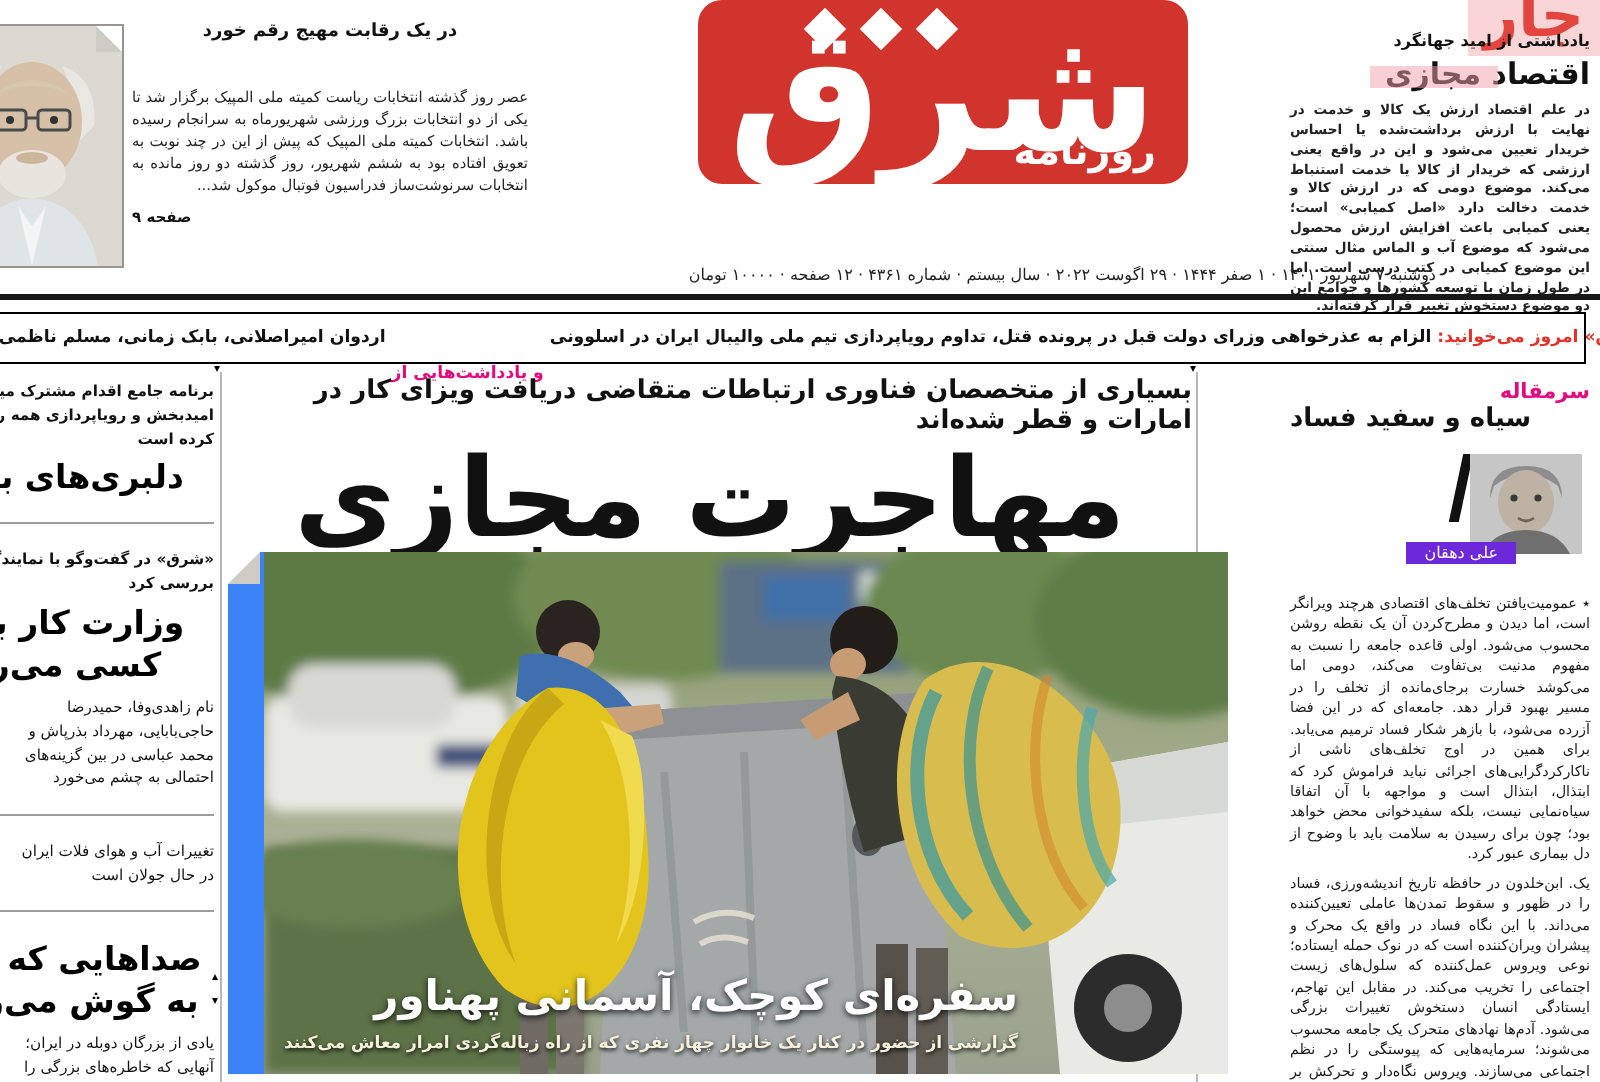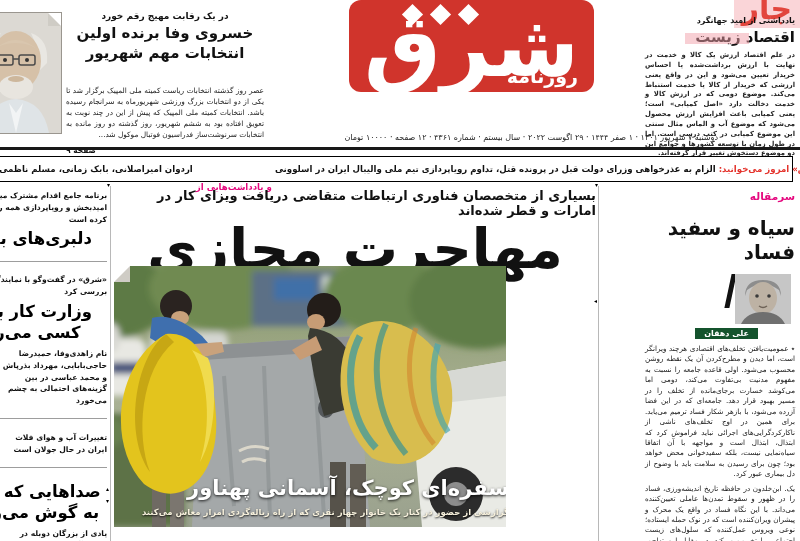--- a/index.html
+++ b/index.html
@@ -44,45 +44,45 @@
   .strip-hl{color:#e5097f;font-weight:bold;margin-top:36px;}
 
   
   .v-rule{position:absolute;top:186px;bottom:0;width:1px;background:#b8b8b8;}
   .rule-mark{position:absolute;font-size:6px;color:#000;line-height:1;}
 
   
   .left-col{position:absolute;top:190px;left:4px;width:147px;}
   .lc-kicker{font-size:7.6px;font-weight:bold;text-align:right;line-height:1.55;color:#111;}
   .lc-headline{font-size:16.5px;font-weight:bold;text-align:left;line-height:1.28;margin-top:3px;color:#000;}
-  .lc-sub{font-size:7.6px;font-weight:bold;text-align:right;line-height:1.55;margin-top:5px;margin-left:42px;}
+  .lc-sub{font-size:7.6px;font-weight:normal;text-align:right;line-height:1.55;margin-top:5px;margin-left:42px;}
   .sep{display:flex;align-items:center;gap:2px;direction:ltr;margin:8px 0 9px;}
   .sep .num{font-size:7px;color:#222;}
   .sep .tri{width:0;height:0;border-top:2.5px solid transparent;border-bottom:2.5px solid transparent;border-left:4px solid #222;}
   .sep .line{flex:1;height:1px;background:#9d9d9d;}
 
   
   .center-col{position:absolute;top:188px;left:158px;width:482px;}
   .lead-kicker{font-size:13px;font-weight:bold;text-align:right;}
   .lead-headline{font-size:55px;font-weight:bold;text-align:center;line-height:1.05;margin-top:3px;}
   .lead-note{font-size:7px;font-weight:bold;color:#555;text-align:left;padding-left:6px;margin-top:2px;}
-  .photo{position:absolute;left:158px;top:266px;width:392px;height:261px;overflow:hidden;background:#3b82f6;}
+  .photo{position:absolute;left:158px;top:276px;width:500px;height:261px;overflow:hidden;background:#3b82f6;}
   .photo .dogear{position:absolute;top:0;left:0;width:0;height:0;border-top:16px solid #fff;border-right:16px solid #cfccc5;z-index:3;}
   .caption{position:absolute;left:140px;bottom:10px;width:255px;text-align:center;color:#fff;z-index:2;}
   .caption-title{font-size:21px;font-weight:bold;white-space:nowrap;text-shadow:0 1px 3px rgba(0,0,0,.85);}
   .caption-sub{font-size:8.5px;font-weight:bold;color:#f6f0dc;margin-top:7px;white-space:nowrap;text-shadow:0 1px 2px rgba(0,0,0,.9);}
 
   
   .editorial{position:absolute;top:190px;right:5px;width:150px;}
   .ed-label{color:#e5097f;font-weight:bold;font-size:10.5px;text-align:right;}
-  .ed-headline{font-size:20px;font-weight:bold;text-align:right;margin-top:14px;}
+  .ed-headline{font-size:13px;font-weight:bold;text-align:left;}
   .ed-photo-wrap{position:relative;height:62px;margin-top:10px;}
   .ed-photo{position:absolute;right:4px;top:0;width:56px;height:50px;background:#c9c9c9;overflow:hidden;}
   .ed-bar{position:absolute;right:62px;top:0;width:5px;height:34px;background:#111;transform:skewX(-12deg);}
-  .ed-name{position:absolute;right:37px;top:54px;background:#14532d;color:#fff;font-size:8px;font-weight:bold;padding:1px 9px;}
+  .ed-name{position:absolute;right:37px;top:44px;background:#6d28d9;color:#fff;font-size:8px;font-weight:normal;padding:1px 9px;}
   .ed-body{margin-top:8px;font-size:7.2px;line-height:1.45;text-align:justify;color:#1a1a1a;}
   .ed-body p{margin:0 0 4px;}
 </style>
 </head>
 <body>
 
 <div class="page">
 
   <div class="top-story">
     <div class="portrait">
@@ -99,40 +99,39 @@
           <circle cx="56" cy="47" r="2" fill="#333"></circle>
         <ellipse cx="45" cy="74" rx="17" ry="12" fill="#e8e5df"></ellipse>
         <ellipse cx="45" cy="66" rx="8" ry="3" fill="#cdb79c"></ellipse>
         <path d="M12 120 Q18 88 45 86 Q72 88 78 120 Z" fill="#dfe4e7"></path>
         <path d="M38 90 L45 100 L52 90 L45 120 Z" fill="#f2f4f5"></path>
       </svg>
       <div class="dogear"></div>
     </div>
     <div class="ts-text">
       <div class="ts-kicker">در یک رقابت مهیج رقم خورد</div>
-      <div class="ts-headline">خسروی وفا برنده اولین انتخابات مهم شهریور</div>
       <div class="ts-body">عصر روز گذشته انتخابات ریاست کمیته ملی المپیک برگزار شد تا یکی از دو انتخابات بزرگ ورزشی شهریورماه به سرانجام رسیده باشد. انتخابات کمیته ملی المپیک که پیش از این در چند نوبت به تعویق افتاده بود به ششم شهریور، روز گذشته دو روز مانده به انتخابات سرنوشت‌ساز فدراسیون فوتبال موکول شد...</div>
       <div class="ts-page">صفحه ۹</div>
     </div>
   </div>
 
   <div class="logo-box">
     <span class="logo-dot" style="right:118px"></span>
     <span class="logo-dot" style="right:146px"></span>
     <span class="logo-dot" style="right:174px"></span>
     <div class="logo-text">شرق</div>
     <div class="logo-sub">روزنامه</div>
   </div>
   <div class="dateline">دوشنبه ۷ شهریور ۱۴۰۱ · ۱ صفر ۱۴۴۴ · ۲۹ اگوست ۲۰۲۲ · سال بیستم · شماره ۴۳۶۱ · ۱۲ صفحه · ۱۰۰۰۰ تومان</div>
 
   <div class="watermark">جار</div>
   <div class="note-col">
     <div class="wm2"></div>
     <div class="note-kicker">یادداشتی از امید جهانگرد</div>
-    <div class="note-headline">اقتصاد زیست</div>
+    <div class="note-headline">اقتصاد مجازی</div>
     <div class="note-body">در علم اقتصاد ارزش یک کالا و خدمت در نهایت با ارزش برداشت‌شده یا احساس خریدار تعیین می‌شود و این در واقع یعنی ارزشی که خریدار از کالا یا خدمت استنباط می‌کند. موضوع دومی که در ارزش کالا و خدمت دخالت دارد «اصل کمیابی» است؛ یعنی کمیابی باعث افزایش ارزش محصول می‌شود که موضوع آب و الماس مثال سنتی این موضوع کمیابی در کتب درسی است. اما در طول زمان با توسعه کشورها و جوامع این دو موضوع دستخوش تغییر قرار گرفته‌اند.</div>
     <div class="note-page">همین صفحه</div>
   </div>
 
   <div class="masthead-rule"></div>
 
   <div class="strip">
     <span class="strip-lead">در «شرق» امروز می‌خوانید:</span>
     <span class="strip-a">الزام به عذرخواهی وزرای دولت قبل در پرونده قتل، تداوم رویاپردازی تیم ملی والیبال ایران در اسلوونی</span>
     <span class="strip-hl">و یادداشت‌هایی از</span>

